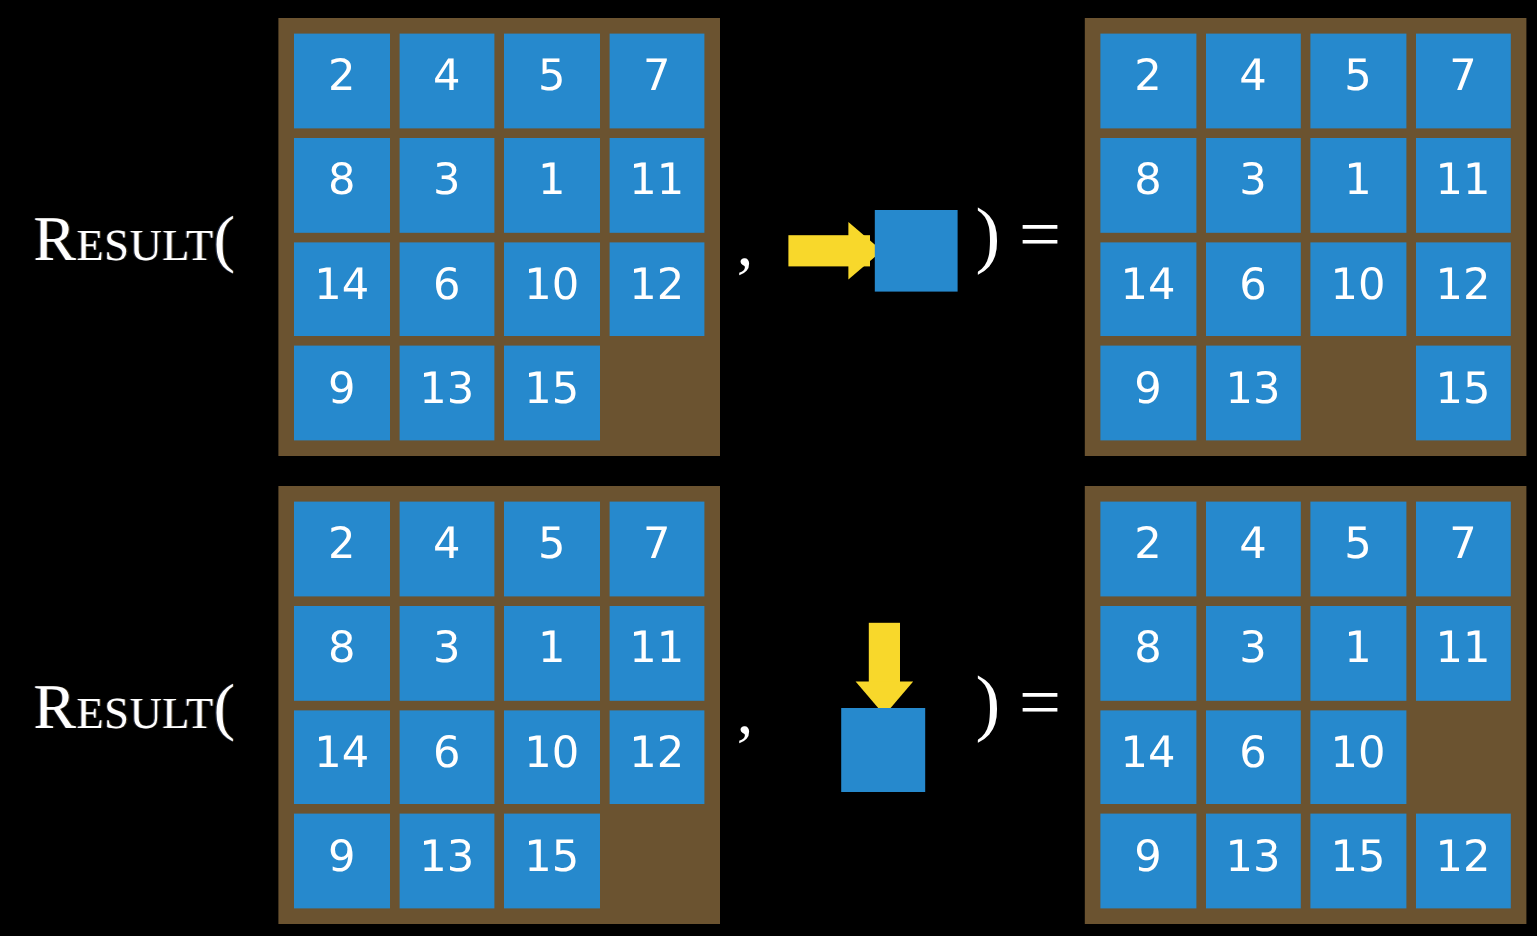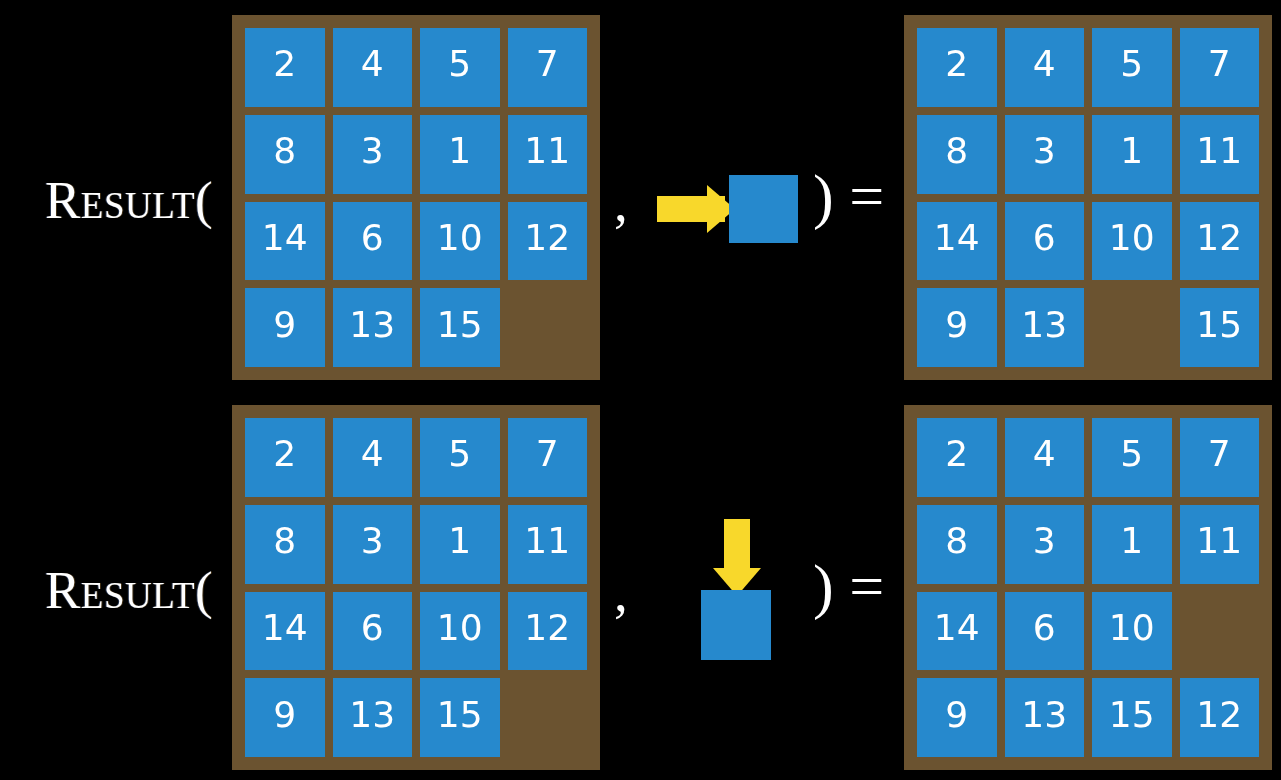--- a/index.html
+++ b/index.html
@@ -27,21 +27,21 @@
     left: 0;
     width: 1281px;
     height: 390px;
   }
   .row-top  { top: 0; }
   .row-bot  { top: 390px; }
 
   
   .result-label {
     position: absolute;
-    left: 45px;
+    left: 28px;
     top: 160px;
     height: 80px;
     display: flex;
     align-items: center;
     color: #ffffff;
     font-family: "Liberation Serif", serif;
     font-size: 53px;
     font-variant: small-caps;
     letter-spacing: 0.5px;
     white-space: nowrap;

